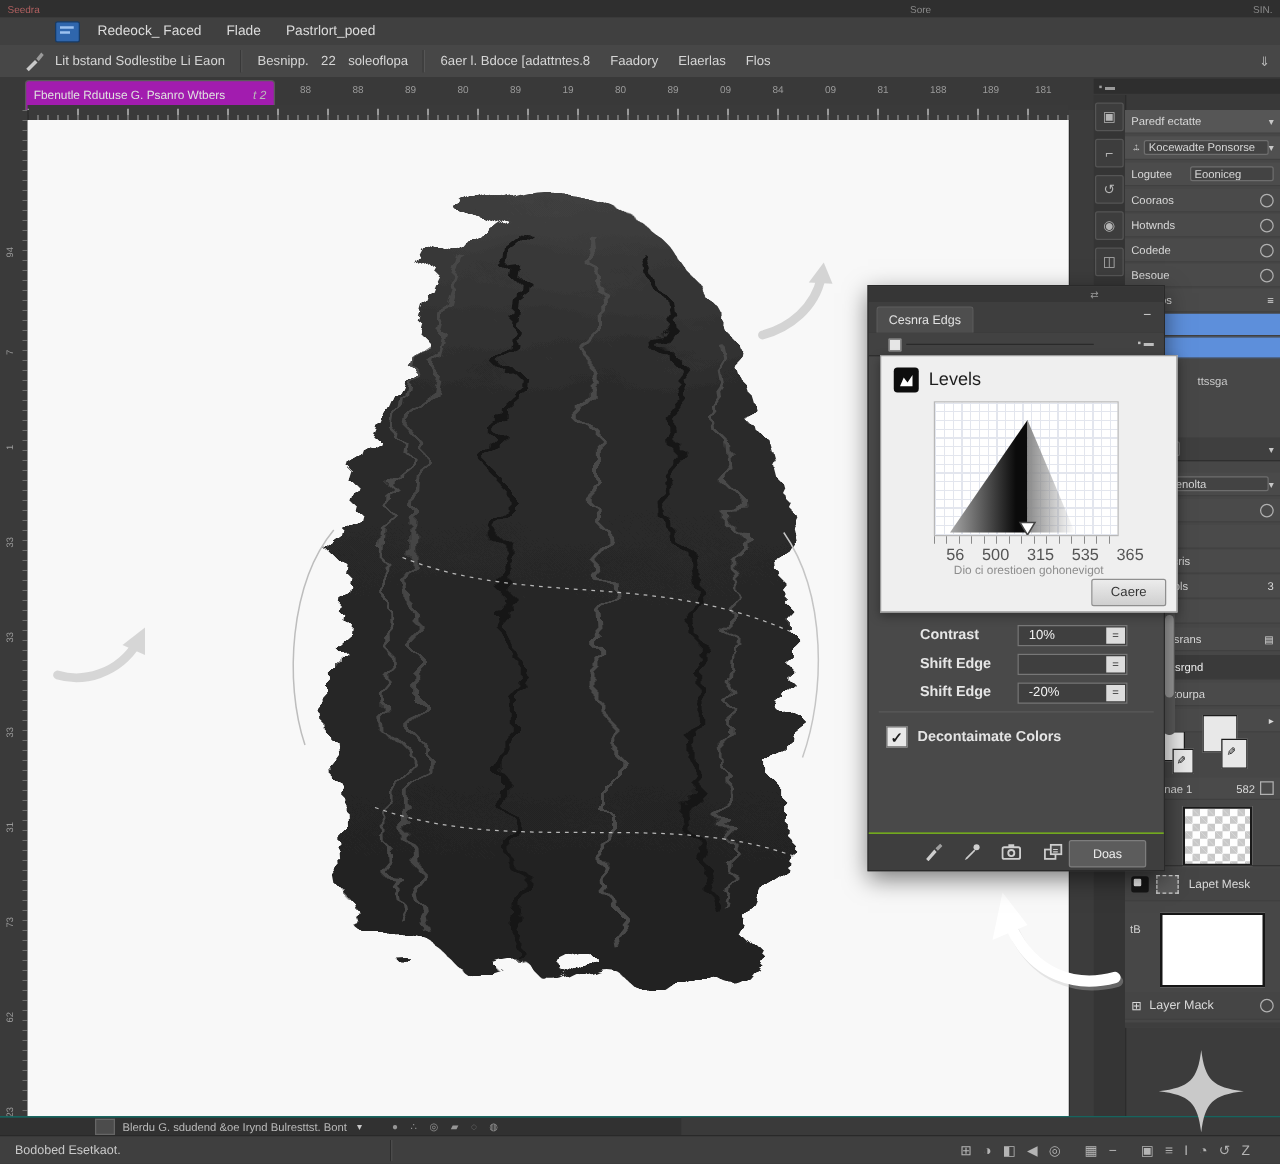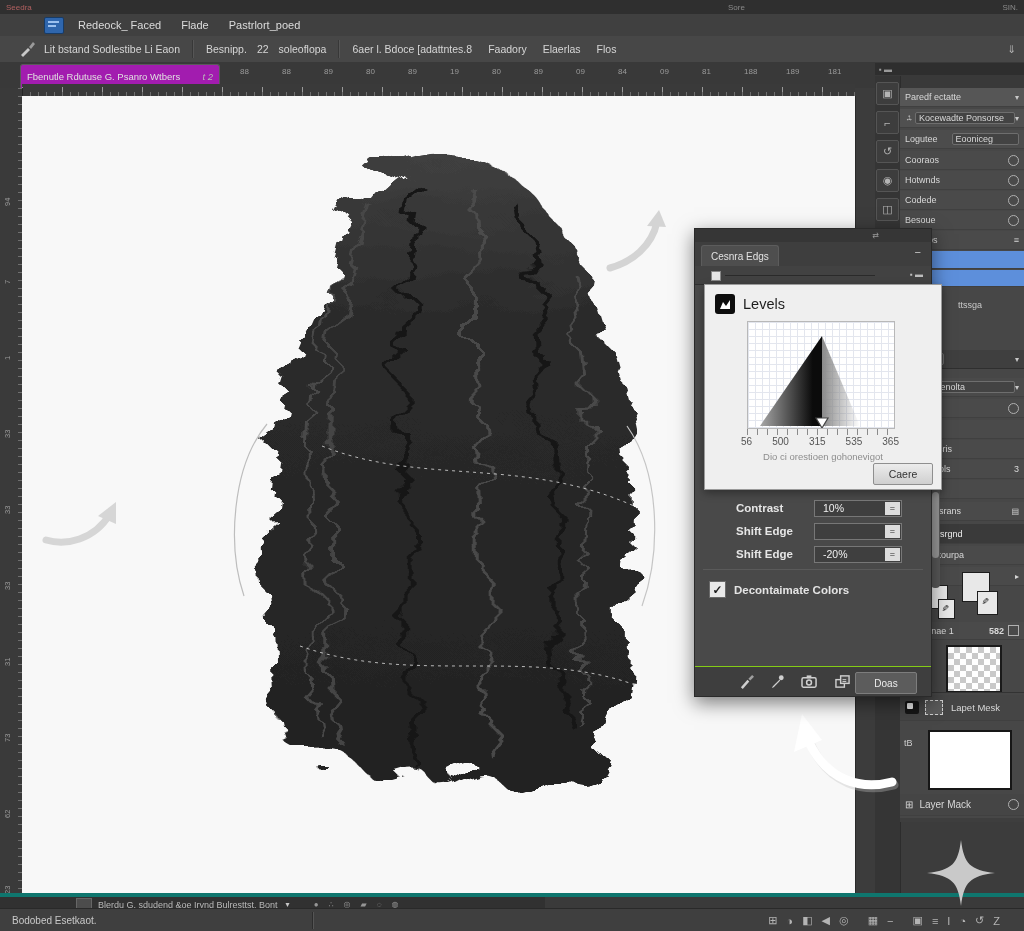--- a/index.html
+++ b/index.html
@@ -82,43 +82,43 @@
   .levels{position:absolute;left:9px;top:55px;width:236px;height:204px;background:#efefef;border:1px solid #9a9a9a;
           box-shadow:0 3px 8px rgba(0,0,0,.35);color:#222;}
   .lv-head{position:absolute;left:10px;top:9px;display:flex;align-items:center;gap:8px;}
   .lv-icon{width:20px;height:20px;background:#0d0d0d;border-radius:3px;display:flex;align-items:center;justify-content:center;}
   .lv-title{font-size:14.5px;color:#1e1e1e;}
   .hist{position:absolute;left:42px;top:36px;width:146px;height:106px;background:#ffffff;border:1px solid #b8b8b8;
     background-image:repeating-linear-gradient(90deg,#e3e6ee 0 1px,transparent 1px 7px),
                      repeating-linear-gradient(180deg,#e3e6ee 0 1px,transparent 1px 7px);}
   .hist-ticks{position:absolute;left:42px;top:144px;width:146px;height:6px;
     background-image:repeating-linear-gradient(90deg,#8a8a8a 0 1px,transparent 1px 10px);}
-  .hist-labels{position:absolute;left:36px;top:151px;width:158px;display:flex;justify-content:space-between;
-               font-size:10px;color:#555;}
+  .hist-labels{position:absolute;left:52px;top:151px;width:158px;display:flex;justify-content:space-between;
+               font-size:13px;color:#555;}
   .lv-caption{position:absolute;left:0;top:166px;width:100%;text-align:center;font-size:9.5px;color:#8d8d8d;}
   .lv-btn{position:absolute;right:8px;top:178px;width:58px;height:20px;background:linear-gradient(#ececec,#cfcfcf);
           border:1px solid #8f8f8f;border-radius:2px;font-size:10.5px;color:#333;display:flex;align-items:center;justify-content:center;}
   .drow{position:absolute;left:0;width:100%;height:20px;display:flex;align-items:center;padding:0 0 0 17px;box-sizing:border-box;margin-left:24px;}
   .drow .lbl{width:78px;font-size:11.5px;font-weight:700;color:#e6e6e6;}
   .dinput{width:88px;height:17px;background:#3f3f3f;border:1px solid #777;display:flex;align-items:center;
           font-size:10.5px;color:#f0f0f0;padding-left:8px;box-sizing:border-box;position:relative;}
   .dstep{position:absolute;right:1px;top:1px;width:15px;height:13px;background:#dcdcdc;color:#222;
          font-size:9px;display:flex;align-items:center;justify-content:center;}
   .dsep{position:absolute;left:8px;top:340px;width:220px;height:1px;background:#5a5a5a;}
   .dcheck{position:absolute;left:14px;top:352px;display:flex;align-items:center;gap:8px;}
   .cbox{width:15px;height:15px;background:#e9e9e9;border:1px solid #6a6a6a;display:flex;align-items:center;justify-content:center;
         font-size:12px;color:#1c1c1c;font-weight:700;}
   .dcheck .lbl{font-size:11.5px;font-weight:700;color:#e4e4e4;}
   .dfoot{position:absolute;left:0;bottom:0;width:100%;height:30px;background:#3e3e3e;border-top:1px solid #84cc16;
          display:flex;align-items:center;gap:16px;padding-left:44px;box-sizing:border-box;}
   .dfoot-btn{position:absolute;right:14px;top:5px;width:60px;height:20px;background:#5c5c5c;border:1px solid #7d7d7d;
              border-radius:2px;font-size:10px;color:#ededed;display:flex;align-items:center;justify-content:center;}
 
   
-  .botbar{left:0;top:893px;width:1024px;height:15px;background:#313131;border-top:4px solid #0f766e;
+  .botbar{left:0;top:893px;width:1024px;height:15px;background:#313131;border-top:1px solid #0f766e;
           display:flex;align-items:center;font-size:9px;color:#b9b9b9;}
   .botbar .chip{width:14px;height:11px;background:#4c4c4c;border:1px solid #666;margin:0 6px 0 76px;}
   .bot-right-pane{position:absolute;left:545px;top:0;width:479px;height:14px;background:#3a3a3a;}
   .statusbar{left:0;top:908px;width:1024px;height:23px;background:#3f3f3f;border-top:1px solid #292929;
              display:flex;align-items:center;font-size:10px;color:#c9c9c9;}
   .status-icons{position:absolute;right:24px;top:0;height:23px;display:flex;align-items:center;gap:9px;
                 font-size:11px;color:#b4b4b4;}
   .mini-icons{display:flex;gap:10px;margin-left:24px;font-size:8px;color:#969696;}
   .star{position:absolute;left:925px;top:838px;z-index:5;}
 </style>
@@ -340,21 +340,21 @@
       <span class="pen" style="left:13px;top:18px;">✎</span>
     </div>
     <div class="thumb-pair" style="left:62px;top:484px;width:40px;height:46px;">
       <span class="tp-sq" style="left:0;top:0;width:26px;height:28px;"></span>
       <span class="tp-sq" style="left:15px;top:19px;width:19px;height:22px;"></span>
       <span class="pen" style="left:19px;top:24px;">✎</span>
     </div>
 
     <div class="prow" style="top:534px;height:18px;">
       <span class="grow">Wort anae 1</span>
-      <span style="margin-right:4px;font-weight:bold;">582</span>
+      <span style="margin-right:4px;">582</span>
       <span style="width:9px;height:9px;border:1px solid #b0b0b0;flex:none;"></span>
     </div>
 
     <div class="abs" style="left:26px;top:564px;font-size:9px;color:#cfcfcf;">t)</div>
     <div class="abs checker" style="left:46px;top:557px;width:52px;height:44px;"></div>
 
     <div class="abs" style="left:0;top:604px;width:124px;height:1px;background:#333;"></div>
     <div class="prow" style="top:607px;height:26px;background:#454545;">
       <span class="maskicon1"></span>
       <span class="maskicon2" style="margin-left:6px;"></span>

